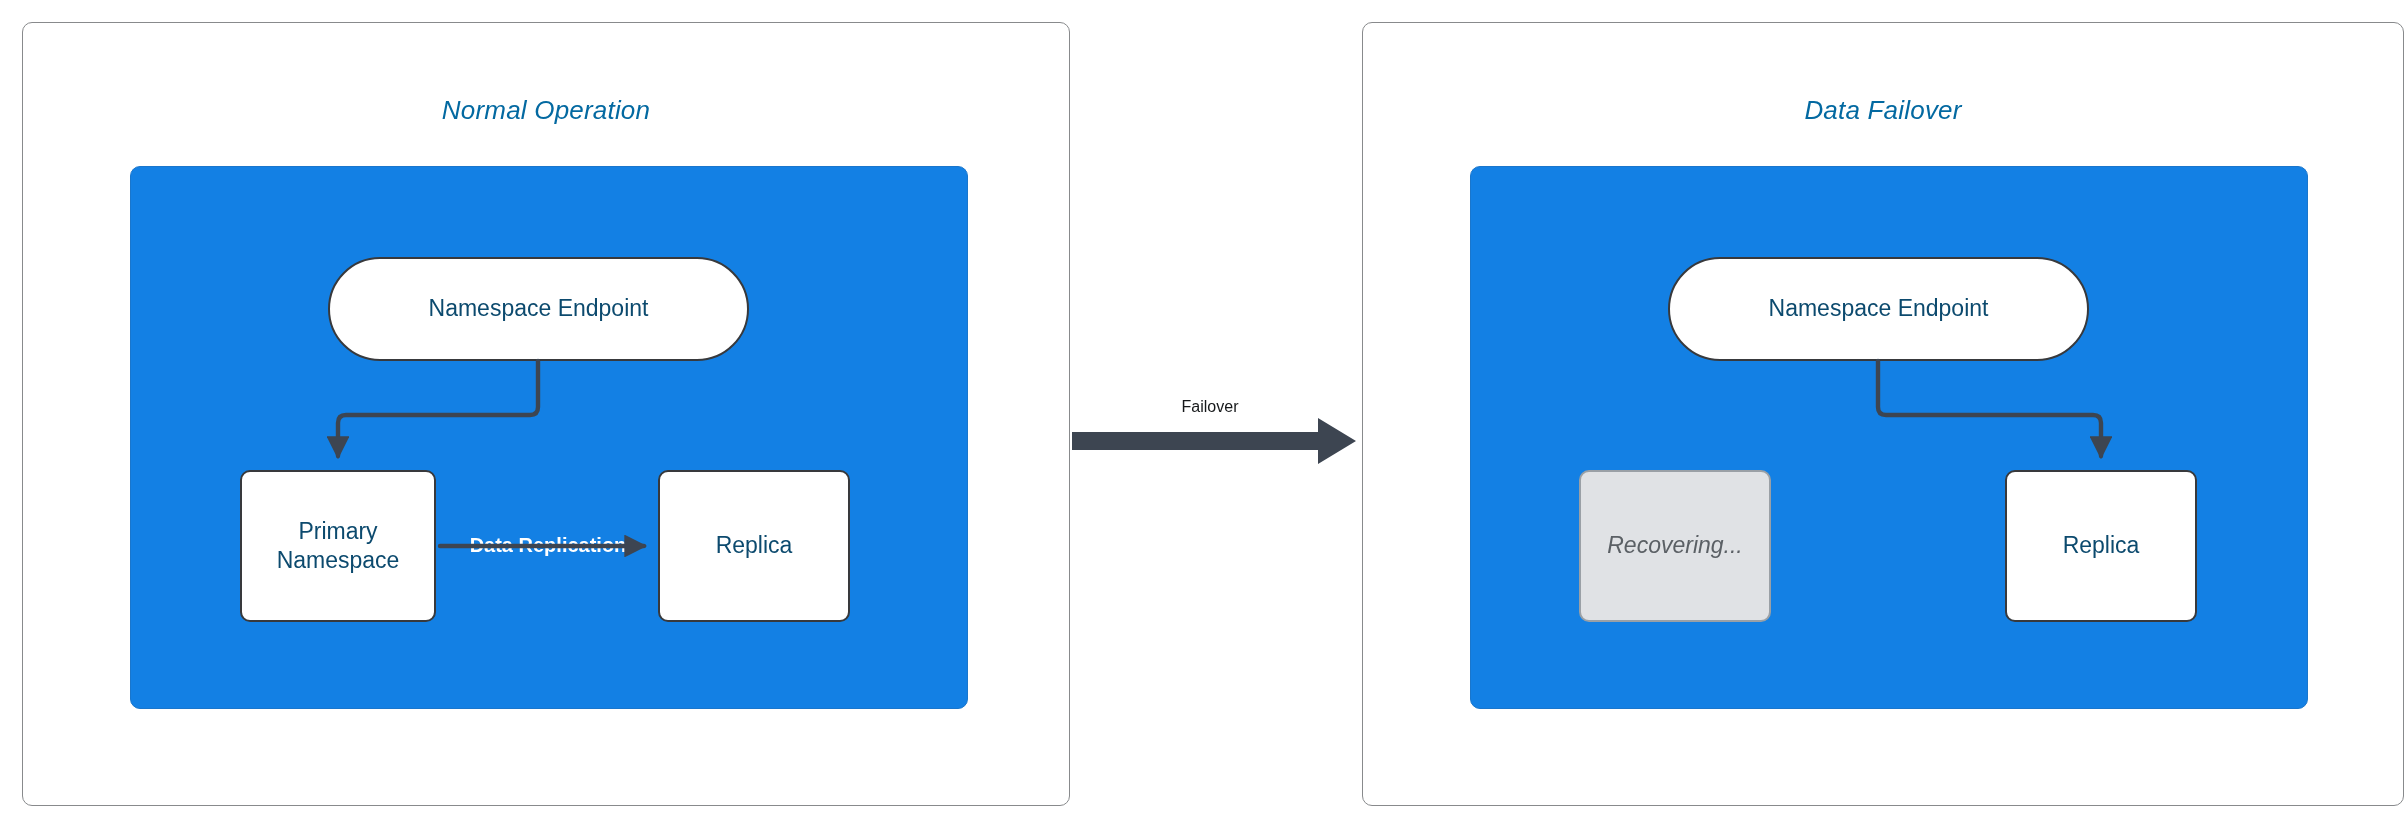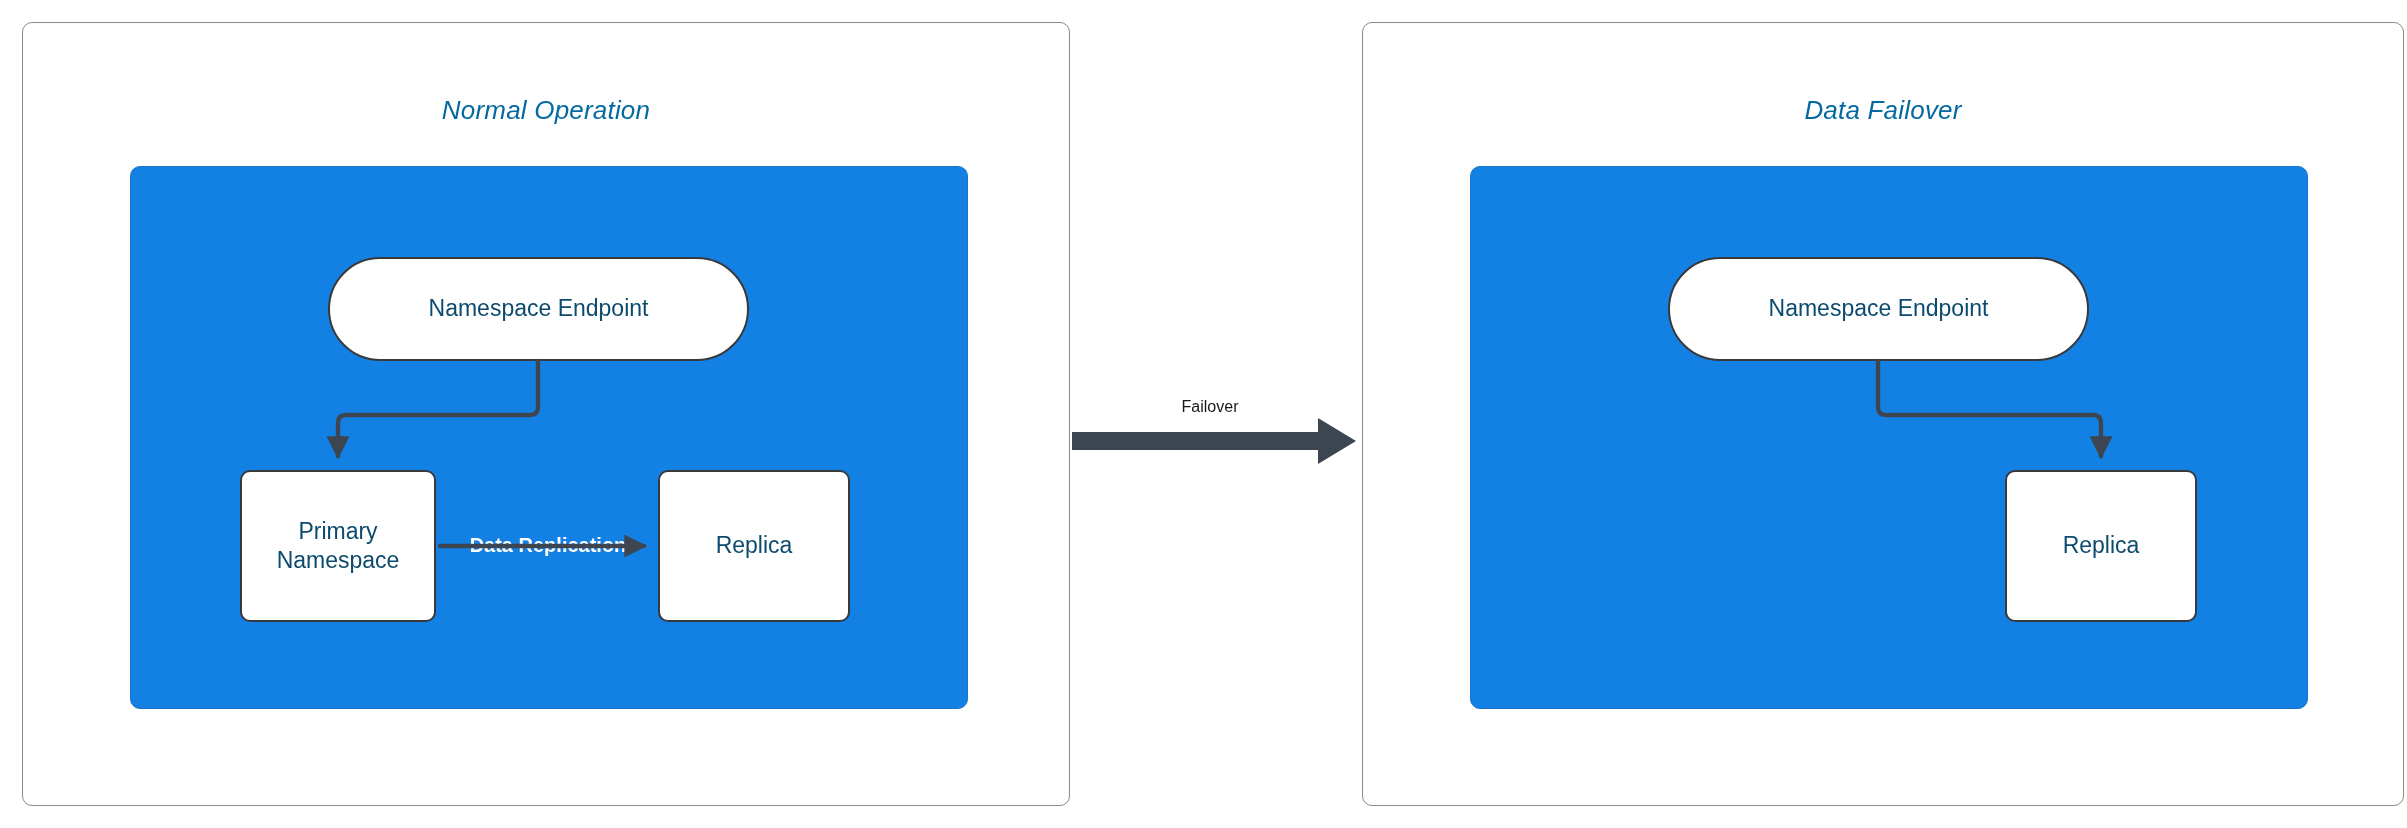--- a/index.html
+++ b/index.html
@@ -163,20 +163,23 @@
   <div class="panel" id="panel-right">
     <div class="panel-title">Data Failover</div>
   </div>
 
   <div class="cluster" id="cluster-right"></div>
 
   <div class="node stadium" id="node-endpoint-right">
     <span>Namespace Endpoint</span>
   </div>
 
+  <div class="node rect dim" id="node-recovering">
+    <span>Recovering...</span>
+  </div>
 
   <div class="node rect" id="node-replica-right">
     <span>Replica</span>
   </div>
 
   <div class="edge-label-dark" id="label-failover">Failover</div>
 
   <svg id="connectors" viewBox="0 0 2407 828">
     <defs>
       <marker id="arrow-thin" viewBox="0 0 10 10" refX="8.6" refY="5" markerWidth="5.2" markerHeight="5.2" orient="auto-start-reverse">

